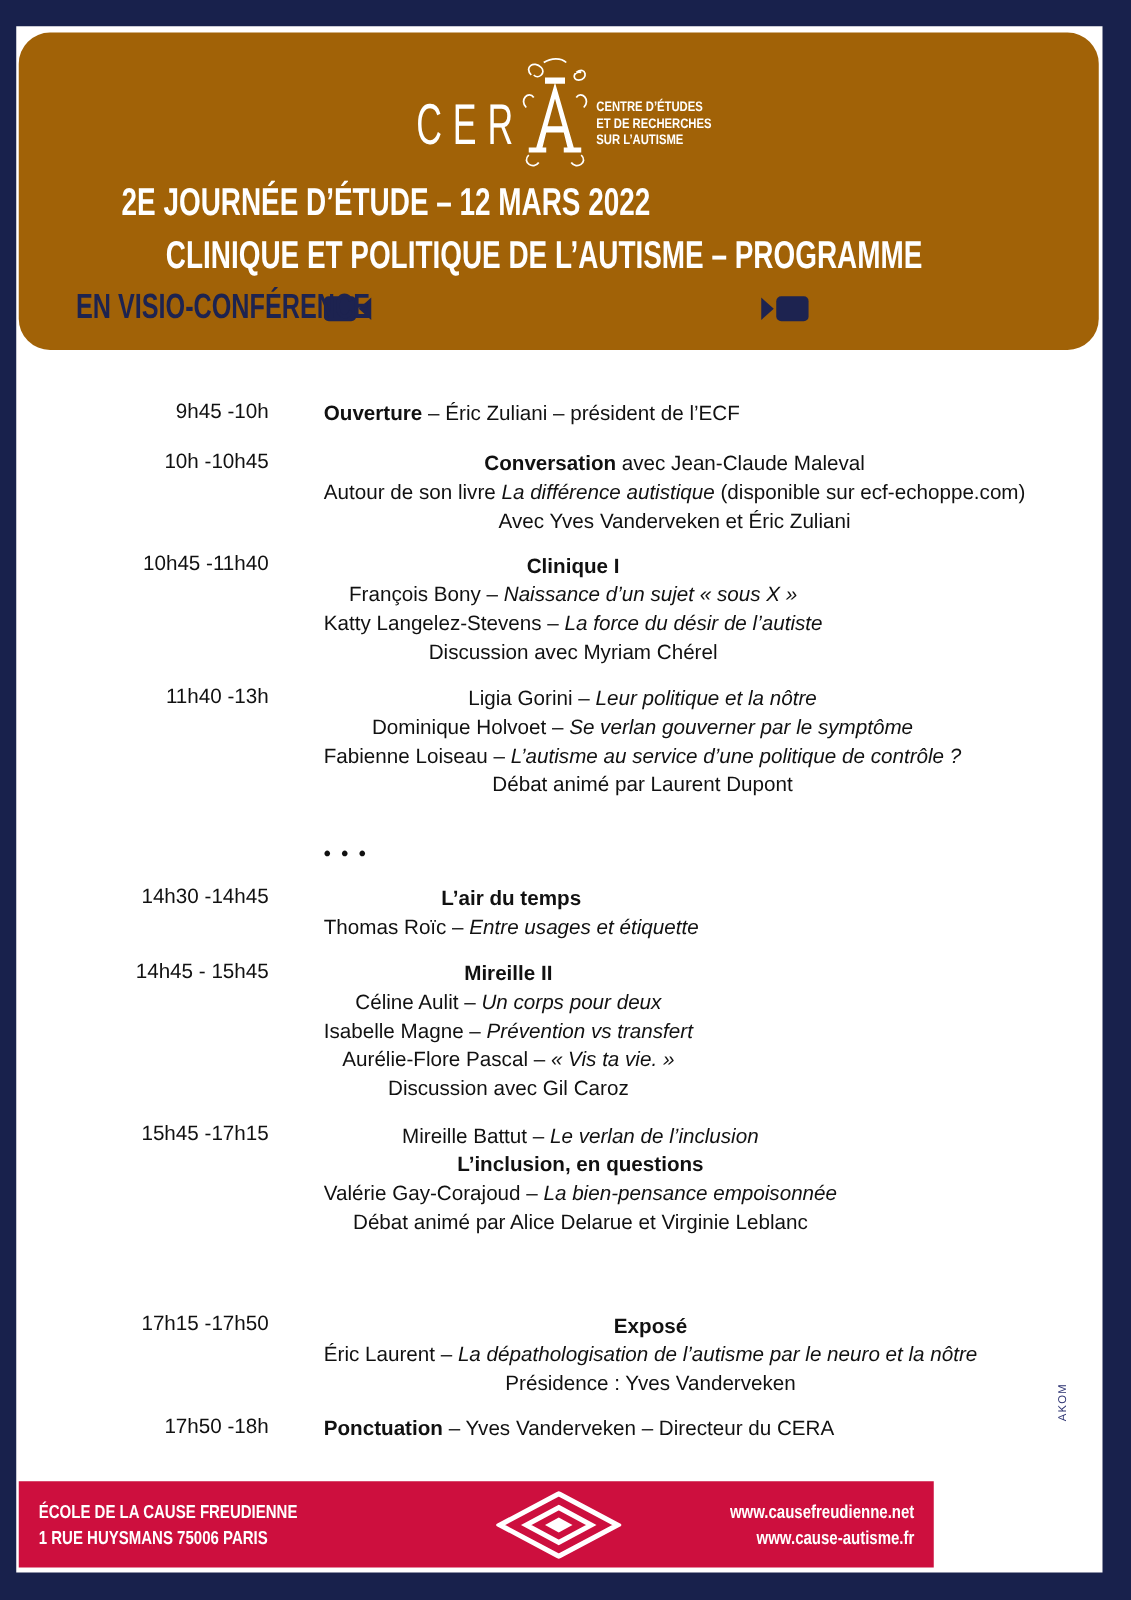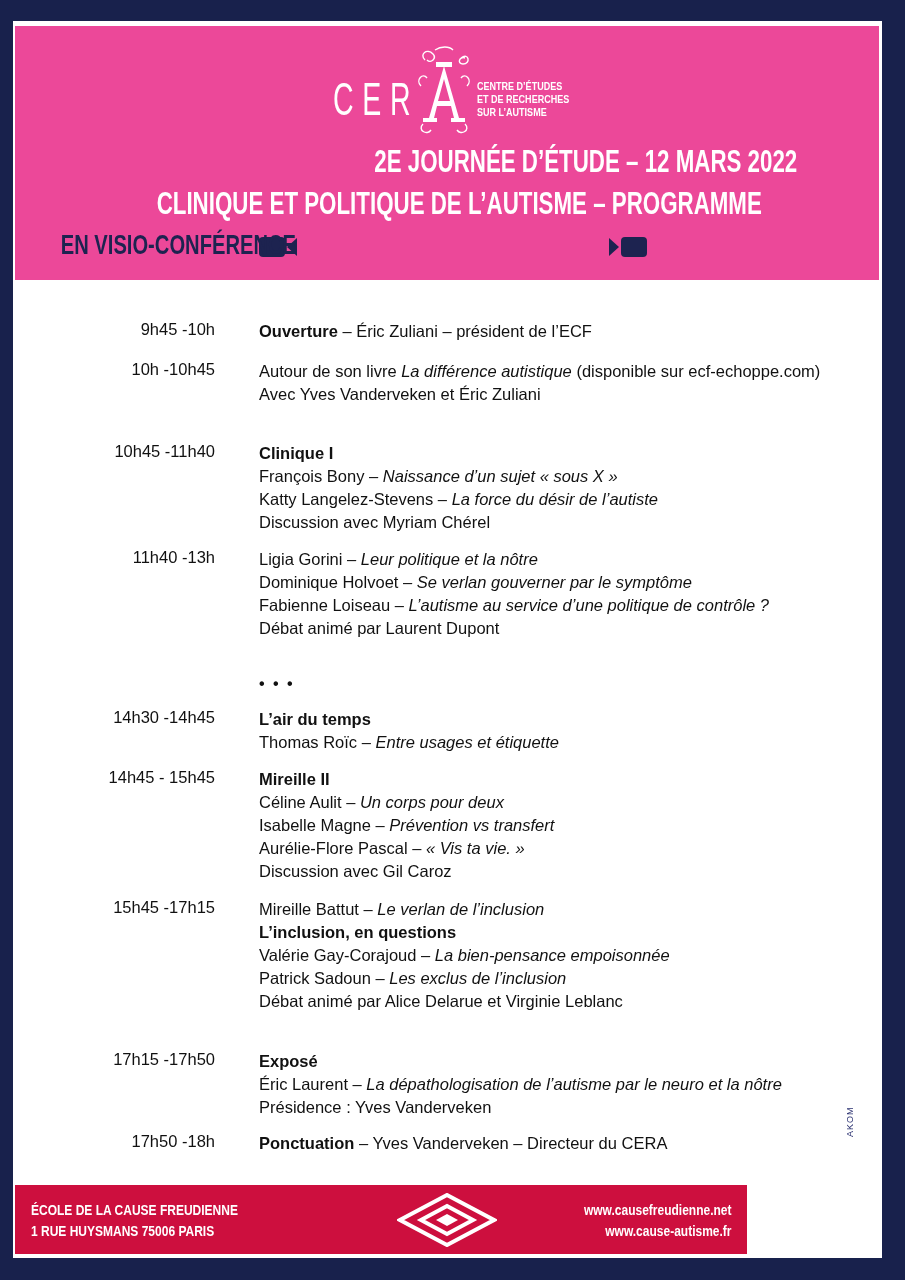--- a/index.html
+++ b/index.html
@@ -1,34 +1,34 @@
 <!DOCTYPE html>
 <html><head>
 <meta charset="utf-8">
 <style>
   html, body { margin:0; padding:0; }
   body { width:905px; height:1280px; background:#18214c; position:relative; overflow:hidden; font-family:"Liberation Sans", sans-serif; }
   .card { position:absolute; left:13px; top:21px; width:869px; height:1237px; background:#ffffff; }
-  .head { position:absolute; left:15px; top:26px; width:864px; height:254px; background:#ec4899; }
+  .head { position:absolute; left:15px; top:26px; width:864px; height:254px; background:#a16207;border-radius:25px; }
   .logo { position:absolute; left:0; top:16px; width:864px; height:110px; }
   .cera-letters { position:absolute; left:318px; top:30px; color:#fff; font-size:46px; letter-spacing:14px; font-family:"Liberation Sans Narrow","Liberation Sans",sans-serif; font-weight:normal; transform:scaleX(0.62); transform-origin:left top; }
   .cera-a { position:absolute; left:400px; top:4px; width:58px; height:92px; }
   .cera-sub { position:absolute; left:462px; top:38px; color:#fff; font-size:11px; font-weight:bold; line-height:13px; transform:scaleX(0.82); transform-origin:left top; }
-  .title1, .title2 { position:absolute; left:0; width:864px; text-align:right; color:#fff; font-weight:bold; font-size:31px; }
+  .title1, .title2 { position:absolute; left:0; width:864px; text-align:left; color:#fff; font-weight:bold; font-size:31px; }
   .title-inner { display:inline-block; transform:scaleX(0.72); white-space:nowrap; }
   .title1 { top:118px; }
   .title2 { top:160px; }
   .visio { position:absolute; left:0; top:203px; width:864px; text-align:left; color:#1d2350; font-weight:bold; font-size:28px; }
   .cam { position:absolute; top:210px; width:40px; height:22px; }
   .cam-left { left:244px; }
   .cam-right { left:592px; }
   .program { position:absolute; left:0; top:320px; width:905px; font-size:16.5px; color:#111; }
   .slot { position:absolute; left:0; width:905px; }
   .time { position:absolute; right:690px; white-space:nowrap; text-align:right; }
-  .lines { position:absolute; left:259px; }
+  .lines { position:absolute; left:259px;text-align:center; }
   .line { height:23px; line-height:22px; white-space:nowrap; }
   .line b { font-weight:bold; }
   .dots { position:absolute; left:259px; top:355px; font-weight:bold; letter-spacing:2px; font-size:16px; }
   .akom { position:absolute; left:845px; top:1137px; color:#2a3070; font-size:9px; transform:rotate(-90deg); transform-origin:left top; letter-spacing:1px; }
   .foot { position:absolute; left:15px; top:1185px; width:732px; height:69px; background:#cd0f3e; }
   .foot-left { position:absolute; left:16px; top:14px; color:#fff; font-weight:bold; font-size:15px; line-height:21px; transform:scaleX(0.8); transform-origin:left top; white-space:nowrap; }
   .foot-right { position:absolute; right:16px; top:14px; color:#fff; font-weight:bold; font-size:15px; line-height:21px; text-align:right; transform:scaleX(0.8); transform-origin:right top; white-space:nowrap; }
   .diamond { position:absolute; left:382px; top:8px; width:100px; height:54px; }
 </style>
 </head>
@@ -74,20 +74,21 @@
 <div class="program" id="program">
     <div class="slot" style="top: 0px;">
       <div class="time">9h45 -10h</div>
       <div class="lines">
         <div class="line"><b>Ouverture</b> – Éric Zuliani – président de l’ECF</div>
       </div>
     </div>
     <div class="slot" style="top: 40px;">
       <div class="time">10h -10h45</div>
       <div class="lines">
+        <div class="line"><b>Conversation</b> avec Jean-Claude Maleval</div>
         <div class="line">Autour de son livre <i>La différence autistique</i> (disponible sur ecf-echoppe.com)</div>
         <div class="line">Avec Yves Vanderveken et Éric Zuliani</div>
       </div>
     </div>
     <div class="slot" style="top: 122px;">
       <div class="time">10h45 -11h40</div>
       <div class="lines">
         <div class="line"><b>Clinique I</b></div>
         <div class="line">François Bony – <i>Naissance d’un sujet « sous X »</i></div>
         <div class="line">Katty Langelez-Stevens – <i>La force du désir de l’autiste</i></div>
@@ -119,21 +120,20 @@
         <div class="line">Aurélie-Flore Pascal – <i>« Vis ta vie. »</i></div>
         <div class="line">Discussion avec Gil Caroz</div>
       </div>
     </div>
     <div class="slot" style="top: 578px;">
       <div class="time">15h45 -17h15</div>
       <div class="lines">
         <div class="line">Mireille Battut – <i>Le verlan de l’inclusion</i></div>
         <div class="line"><b>L’inclusion, en questions</b></div>
         <div class="line">Valérie Gay-Corajoud – <i>La bien-pensance empoisonnée</i></div>
-        <div class="line">Patrick Sadoun – <i>Les exclus de l’inclusion</i></div>
         <div class="line">Débat animé par Alice Delarue et Virginie Leblanc</div>
       </div>
     </div>
     <div class="slot" style="top: 730px;">
       <div class="time">17h15 -17h50</div>
       <div class="lines">
         <div class="line"><b>Exposé</b></div>
         <div class="line">Éric Laurent – <i>La dépathologisation de l’autisme par le neuro et la nôtre</i></div>
         <div class="line">Présidence : Yves Vanderveken</div>
       </div>

